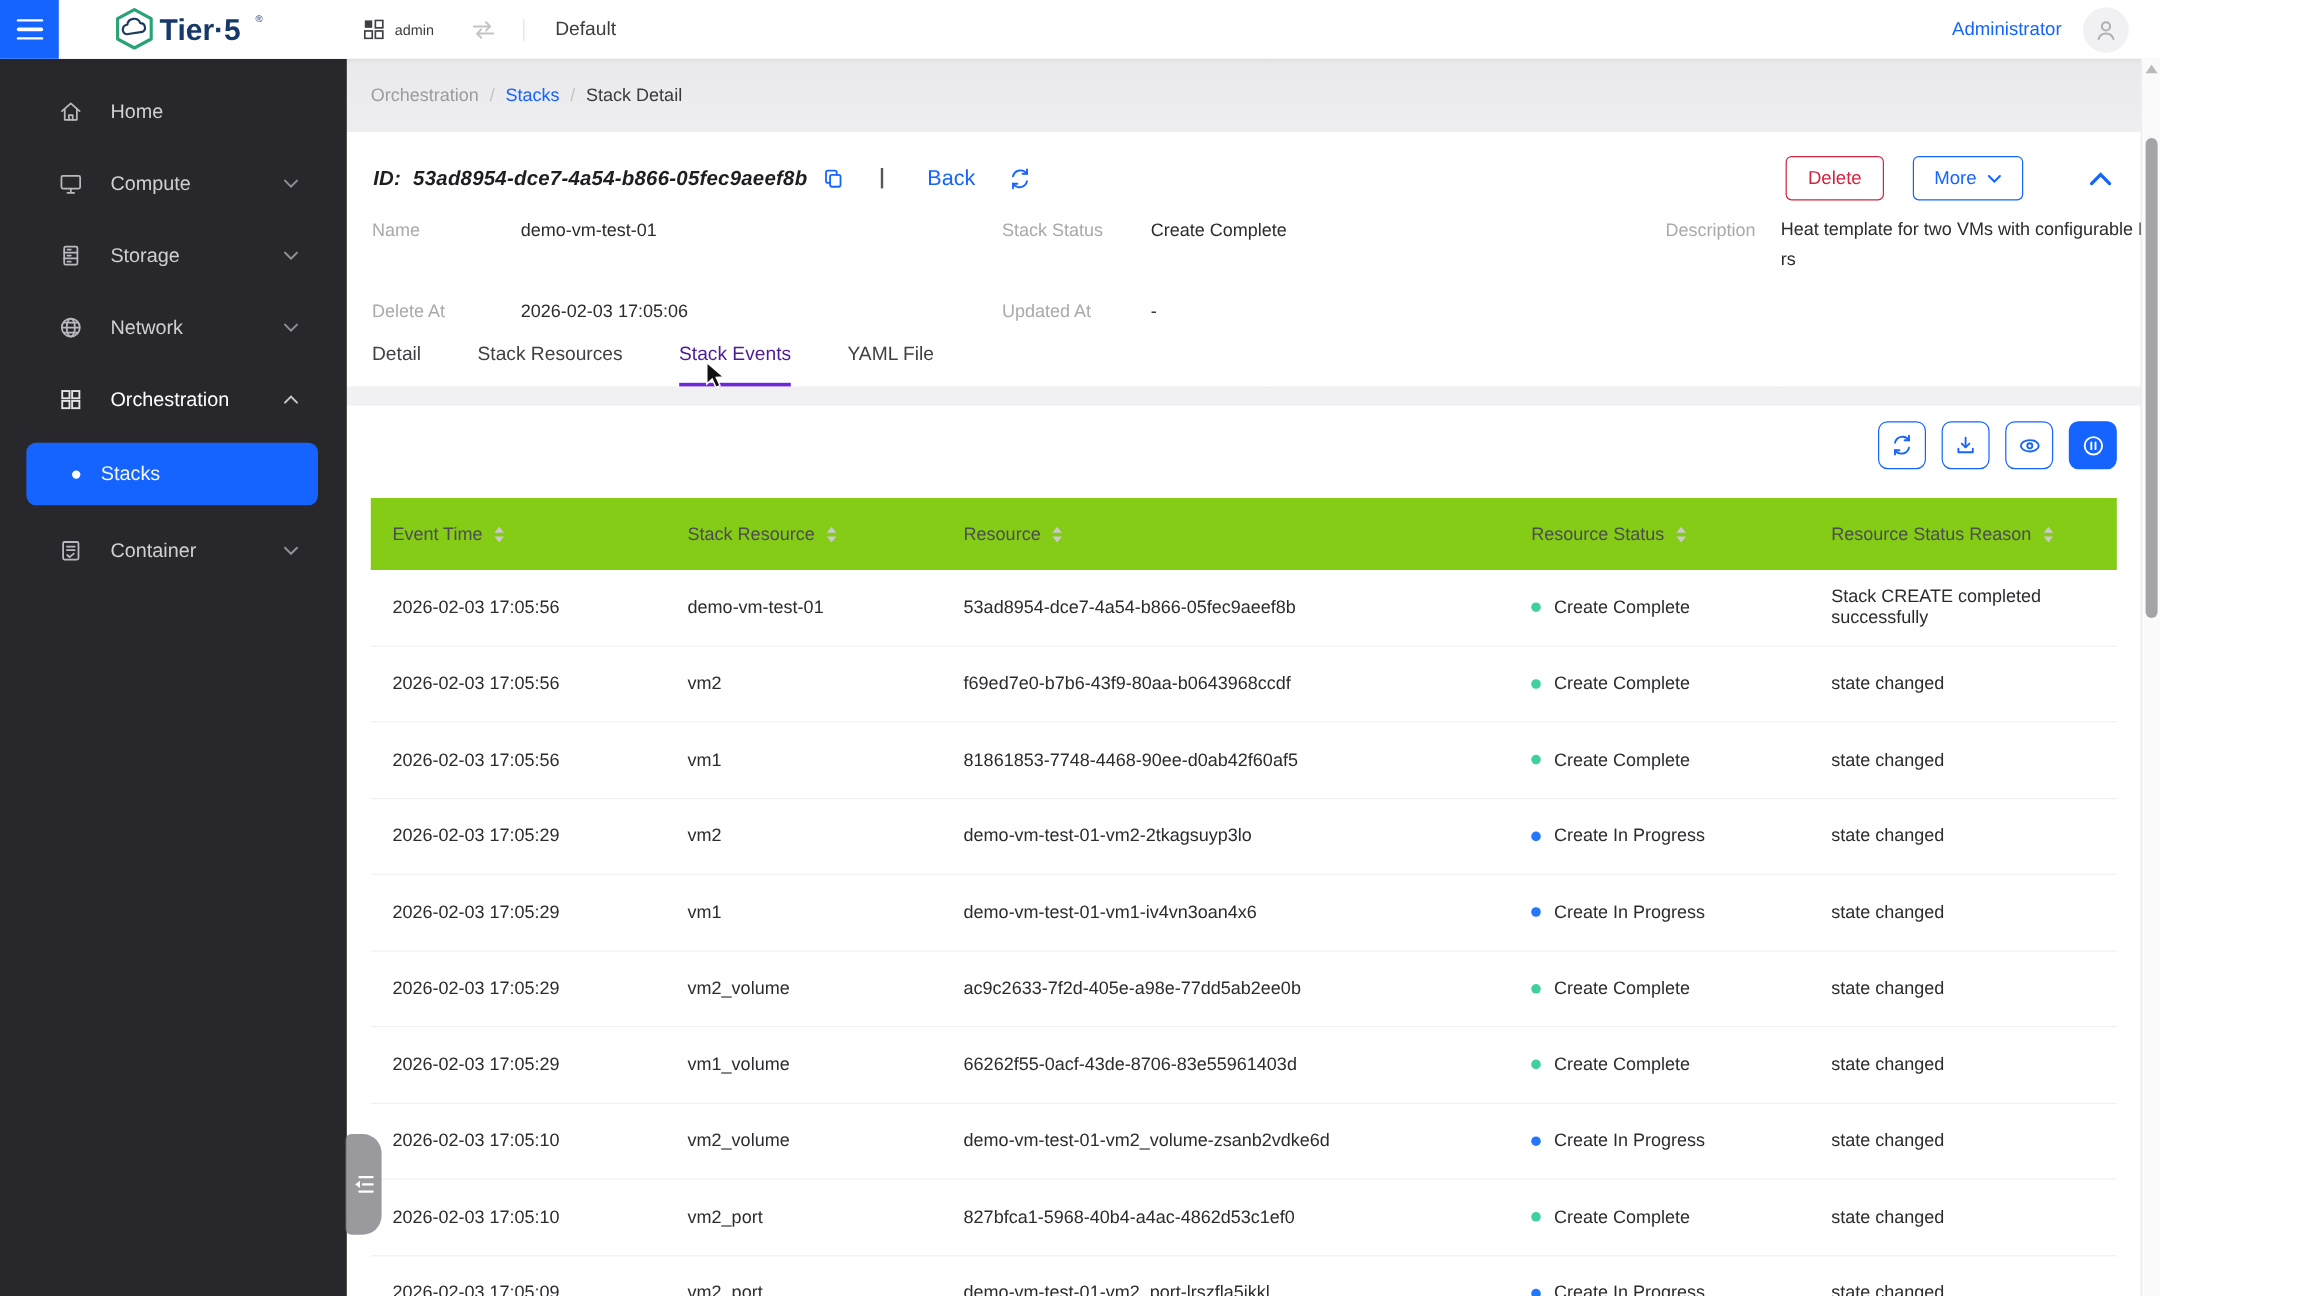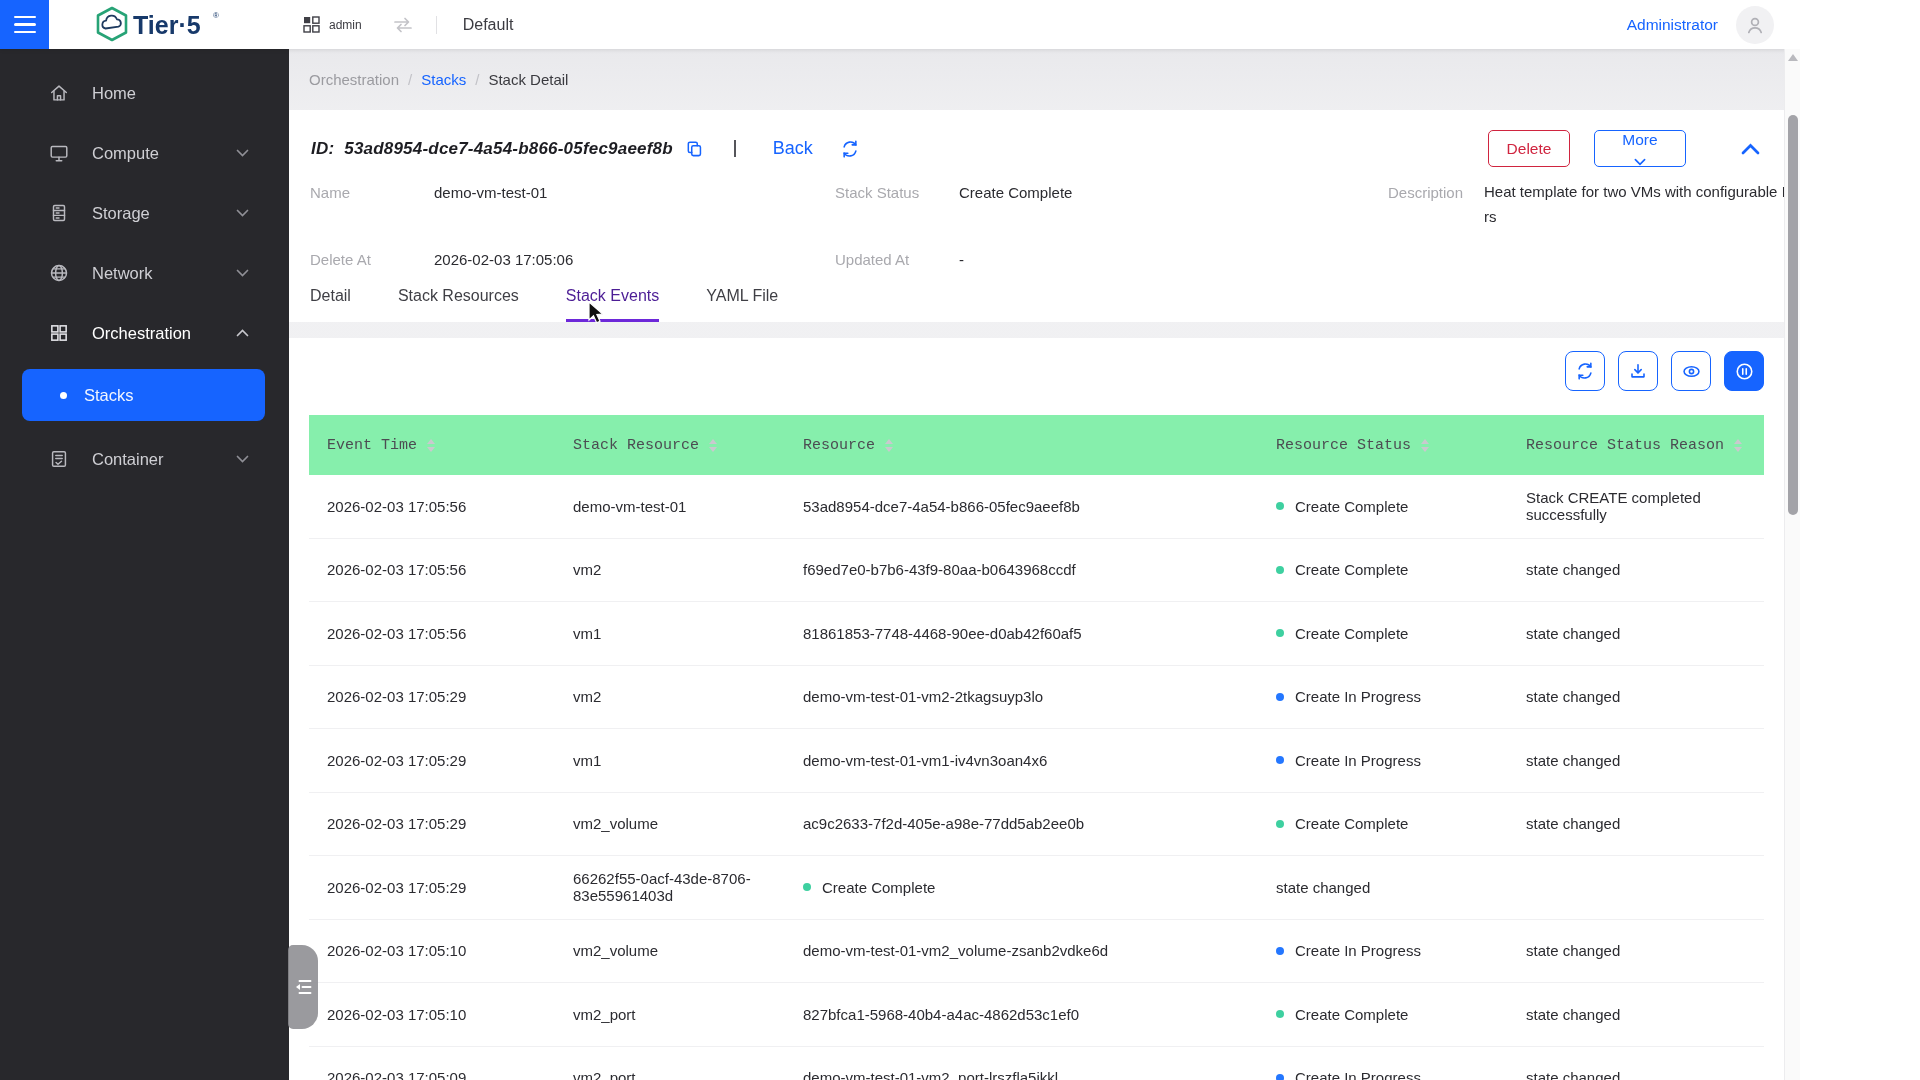--- a/index.html
+++ b/index.html
@@ -45,21 +45,21 @@
   .detail-card { position:absolute; top:61px; left:0; right:0; height:212px; background:#fff; }
   .id-row { display:flex; align-items:center; padding:20px 24px 0 22px; }
   .id-text { font-size:17px; font-weight:bold; font-style:italic; color:#1d1d22; letter-spacing:.2px; }
   .copy-btn { margin-left:12px; display:flex; cursor:pointer; }
   .vsep { margin-left:30px; width:2px; height:17px; background:#55555a; }
   .back-link { margin-left:37px; color:#1664ff; font-size:18px; cursor:pointer; }
   .refresh-inline { margin-left:27px; display:flex; cursor:pointer; }
   .btn { height:37px; border-radius:5px; background:#fff; font-size:15.5px; display:flex; align-items:center;
          justify-content:center; cursor:pointer; }
   .btn-danger { margin-left:auto; width:82px; border:1px solid #d0243f; color:#d0243f; }
-  .btn-primary-o { margin-left:24px; width:92px; border:1px solid #1664ff; color:#1664ff; gap:9px;flex-direction:column; }
+  .btn-primary-o { margin-left:24px; width:92px; border:1px solid #1664ff; color:#1664ff; gap:9px; }
   .collapse-up { margin-left:55px; display:flex; cursor:pointer; }
 
   .field { position:absolute; display:flex; font-size:15px; line-height:1.35; }
   .field .flabel { color:#a9a9ae; }
   .field .fvalue { color:#2b2b30; }
   .f-name      { left:21px;  top:73px; }  .f-name .fvalue   { position:absolute; left:124px; width:330px; }
   .f-status    { left:546px; top:73px; }  .f-status .fvalue { position:absolute; left:124px; width:330px; }
   .f-desc      { left:1099px;top:73px; }  .f-desc .fvalue   { position:absolute; left:96px; width:398px;
                                            word-break:break-all; line-height:1.65; margin-top:-3px; }
   .f-created   { left:21px;  top:140px; } .f-created .fvalue { position:absolute; left:124px; width:330px; }
@@ -70,21 +70,21 @@
   .tab.active { color:#4c1d95; border-bottom:3px solid #6d28d9; }
 
   
   .table-card { position:absolute; top:289px; left:0; right:0; bottom:0; background:#fff; }
   .toolbar { display:flex; justify-content:flex-end; gap:13px; padding:13px 20px 0 0; }
   .tool-btn { width:40px; height:40px; border:1px solid #1664ff; border-radius:8px; background:#fff;
               display:flex; align-items:center; justify-content:center; cursor:pointer; }
   .tool-btn.filled { background:#1664ff; border-color:#1664ff; }
 
   .thead, .trow { display:grid; grid-template-columns:246px 230px 473px 250px 1fr; margin:0 20px; }
-  .thead { margin-top:24px; height:60px; background:#86efac;font-family:Liberation Mono, monospace; }
+  .thead { margin-top:24px; height:60px; background:#84cc16; }
   .thcell { display:flex; align-items:center; padding-left:18px; font-size:15px; color:#4c4c52;
             font-weight:500; cursor:pointer; }
   .sort { display:inline-flex; flex-direction:column; gap:3px; margin-left:10px; }
   .sort i { display:block; width:0; height:0; border-left:4.5px solid transparent; border-right:4.5px solid transparent; }
   .sort .up { border-bottom:5px solid #c9c9ce; }
   .sort .dn { border-top:5px solid #c9c9ce; }
   .trow { height:63.5px; border-bottom:1px solid #f0f0f2; }
   .tcell { display:flex; align-items:center; padding-left:18px; font-size:15px; color:#2b2b30; }
   .dot { width:8px; height:8px; border-radius:50%; margin-right:11px; flex:0 0 8px; }
 
@@ -438,20 +438,21 @@
             <div class="tcell">vm2_volume</div>
             <div class="tcell">ac9c2633-7f2d-405e-a98e-77dd5ab2ee0b</div>
             <div class="tcell">
               <span class="dot" style="background: rgb(62, 208, 160);"></span>
               <span>Create Complete</span>
             </div>
             <div class="tcell">state changed</div>
           </div>
           <div class="trow">
             <div class="tcell">2026-02-03 17:05:29</div>
+            <div class="tcell">vm1_volume</div>
             <div class="tcell">66262f55-0acf-43de-8706-83e55961403d</div>
             <div class="tcell">
               <span class="dot" style="background: rgb(62, 208, 160);"></span>
               <span>Create Complete</span>
             </div>
             <div class="tcell">state changed</div>
           </div>
           <div class="trow">
             <div class="tcell">2026-02-03 17:05:10</div>
             <div class="tcell">vm2_volume</div>

